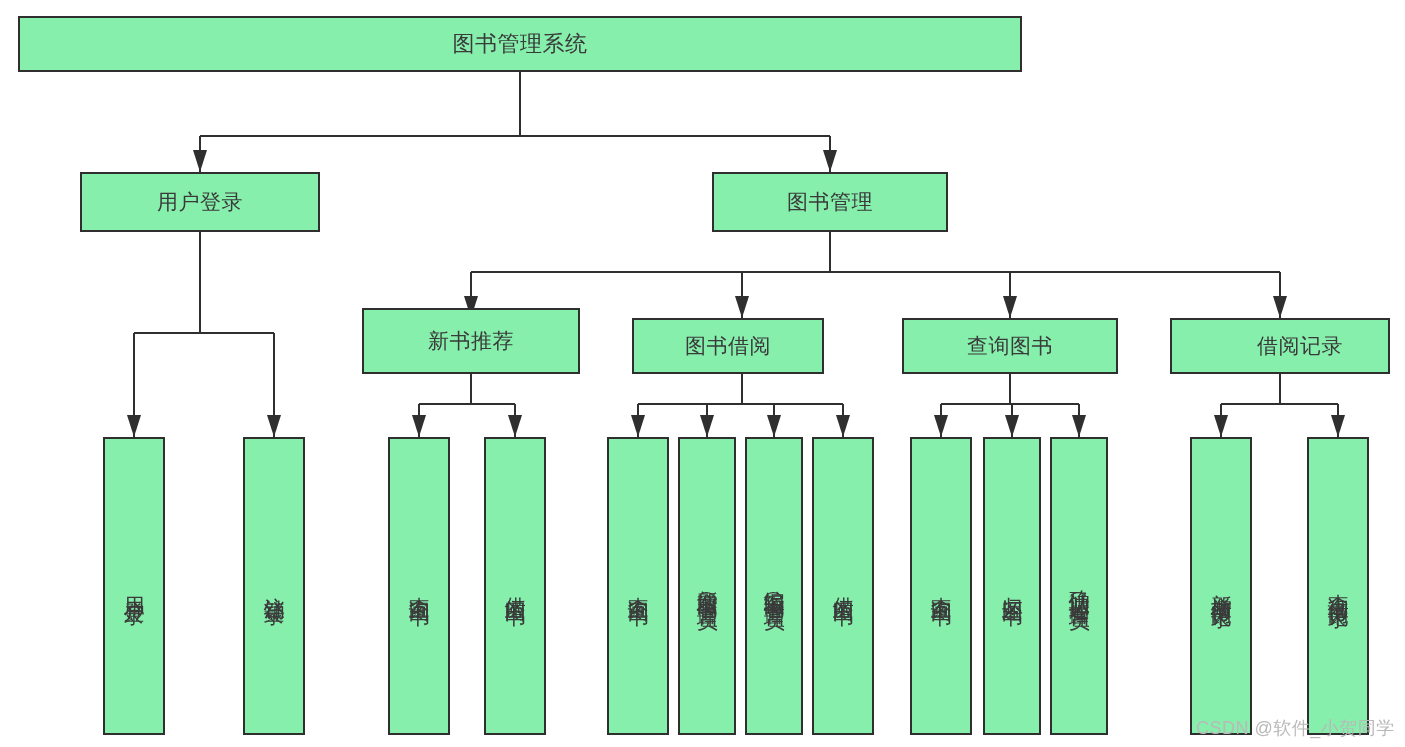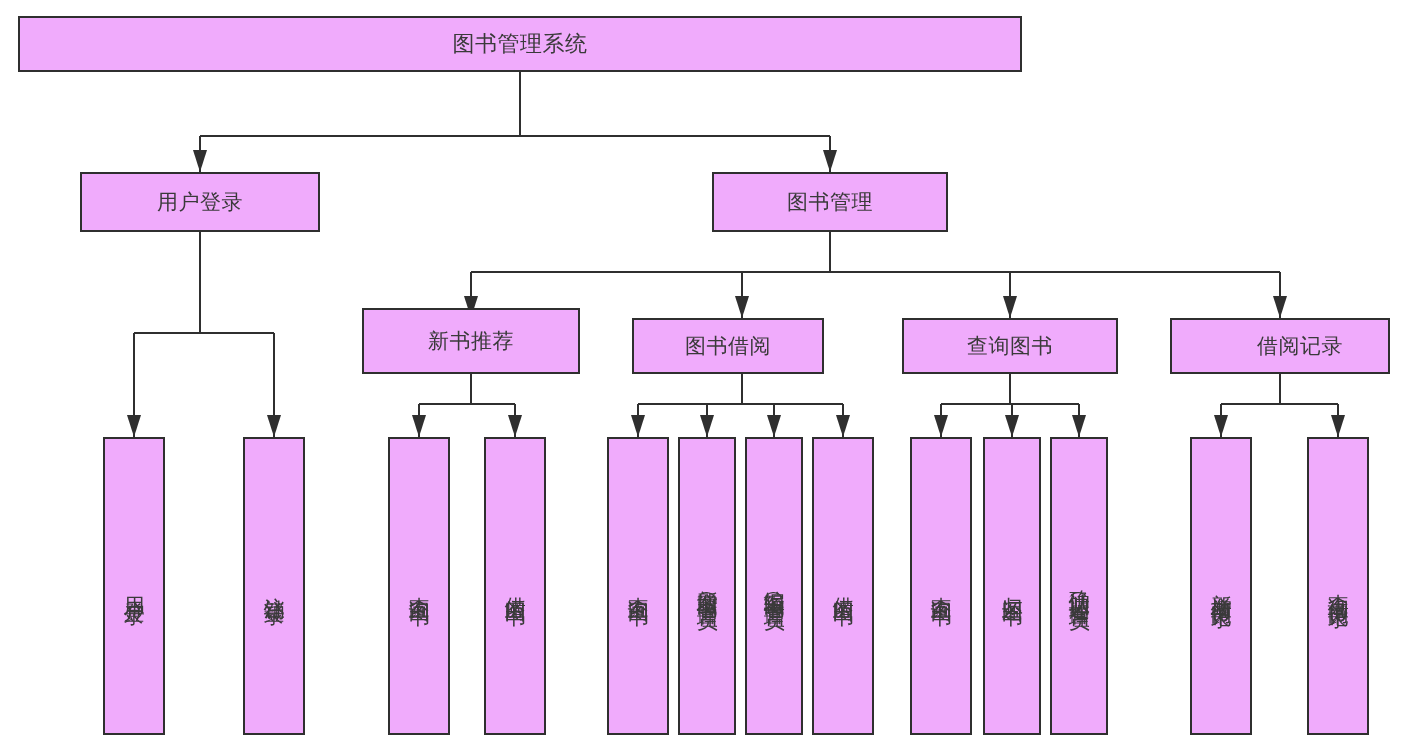--- a/index.html
+++ b/index.html
@@ -22,21 +22,21 @@
     position: absolute;
     left: 0;
     top: 0;
     width: 1405px;
     height: 747px;
     pointer-events: none;
   }
   .node {
     position: absolute;
     box-sizing: border-box;
-    background: #f0abfc;
+    background: #86efac;
     border: 2.2px solid #2f2f2f;
     display: flex;
     align-items: center;
     justify-content: center;
     overflow: hidden;
   }
   .node .label {
     color: #3a3a3a;
     letter-spacing: 0.5px;
     line-height: 1.12;
@@ -183,13 +183,14 @@
       <div class="node vert" style="left: 1050px; top: 437px; width: 58px; height: 298px;">
         <span class="label">确认归还（管理员）</span>
       </div>
       <div class="node vert" style="left: 1190px; top: 437px; width: 62px; height: 298px;">
         <span class="label">新增借阅记录</span>
       </div>
       <div class="node vert" style="left: 1307px; top: 437px; width: 62px; height: 298px;">
         <span class="label">查询借阅记录</span>
       </div>
     </div>
+  <div class="watermark" style="left: 1196px; top: 716px;">CSDN @软件_小贺同学</div>
 </div>
 
 </body></html>

